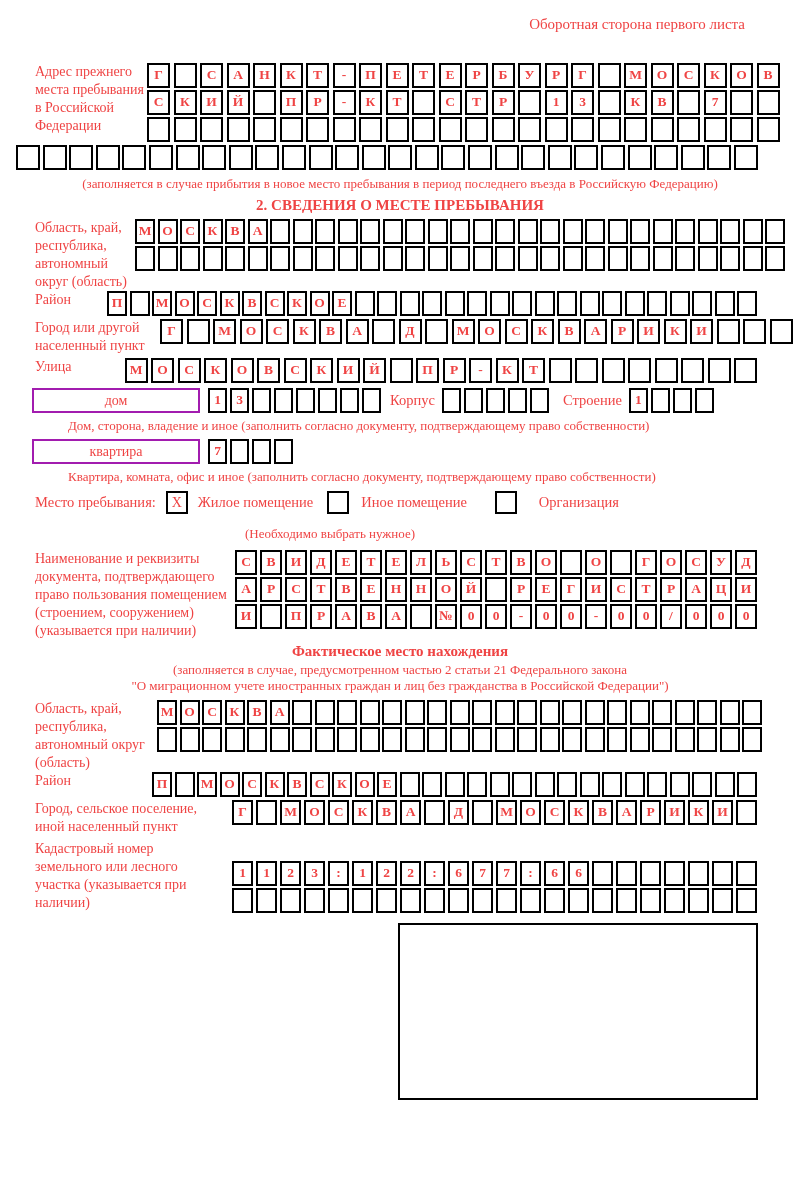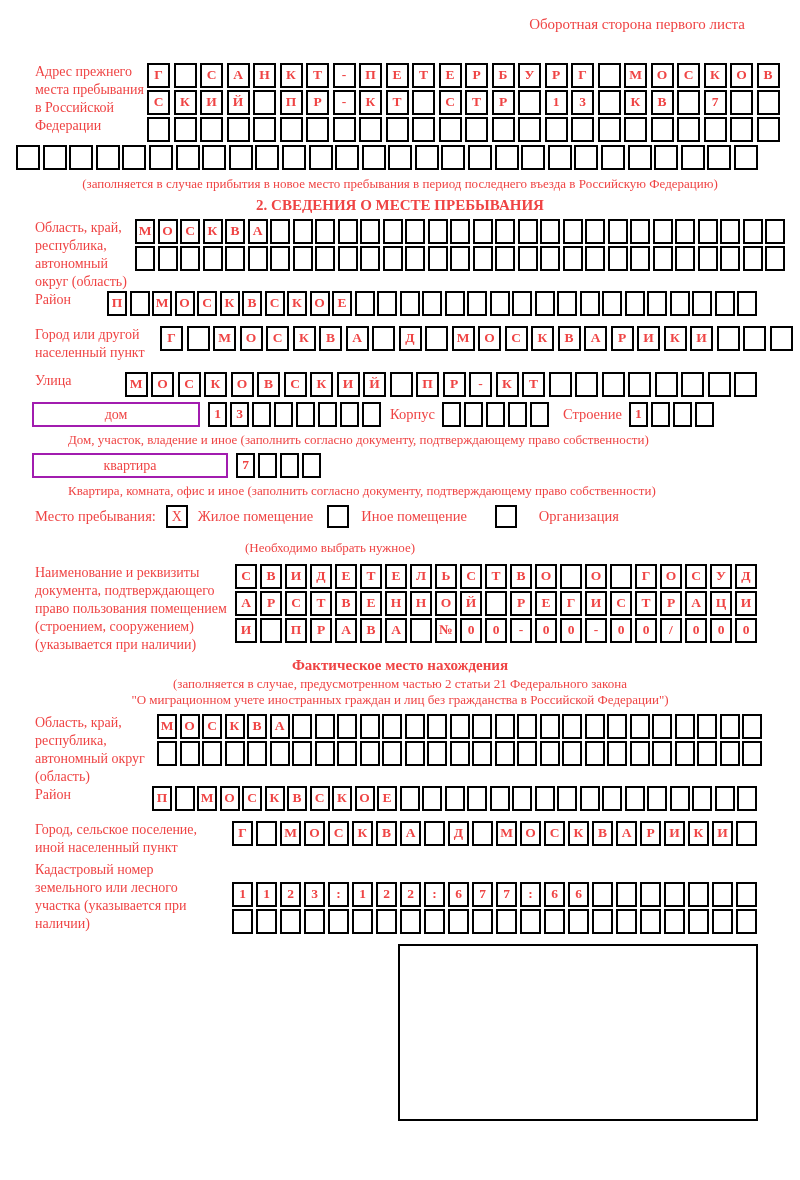--- a/index.html
+++ b/index.html
@@ -45,21 +45,21 @@
   .check-note { font-size:13px; margin:12px 0 0 245px; }
 
   .doc-block { margin-top:8px; }
   .doc-label { width:200px; }
 
   .fact-note { font-size:13px; line-height:16px; text-align:center; margin-top:2px; }
 
   .stamp-box { width:360px; height:177px; border:2px solid #000; margin:10px 0 0 398px; }
   .stamp-note { width:382px; margin:6px 0 0 388px; text-align:center; font-size:13px; line-height:16px; }
 
-  .mt2{margin-top:2px;} .mt3{margin-top:10px;} .mt4{margin-top:4px;} .mt5{margin-top:5px;} .mt6{margin-top:6px;}
+  .mt2{margin-top:2px;} .mt3{margin-top:3px;} .mt4{margin-top:4px;} .mt5{margin-top:5px;} .mt6{margin-top:6px;}
   .offset-rows { margin-top:21px; }
 </style>
 </head>
 <body>
 
 <div class="page">
 
   <div class="header-note">Оборотная сторона первого листа</div>
 
   <div class="block" style="margin-top:30px;">
@@ -363,24 +363,24 @@
         <div class="cell"></div>
       </div>
     <div class="inline-label" style="margin-left:14px;">Строение</div>
     <div class="cells cinl">
         <div class="cell">1</div>
         <div class="cell"></div>
         <div class="cell"></div>
         <div class="cell"></div>
       </div>
   </div>
-  <div class="note-left">Дом, участок, владение и иное (заполнить согласно документу, подтверждающему право собственности)</div>
+  <div class="note-left">Дом, сторона, владение и иное (заполнить согласно документу, подтверждающему право собственности)</div>
 
   <div class="inline-row">
-    <div class="bigbox" style="width:196px;">квартира</div>
+    <div class="bigbox" style="width:168px;">квартира</div>
     <div class="cells cinl" style="margin-left:8px;">
         <div class="cell">7</div>
         <div class="cell"></div>
         <div class="cell"></div>
         <div class="cell"></div>
       </div>
   </div>
   <div class="note-left">Квартира, комната, офис и иное (заполнить согласно документу, подтверждающему право собственности)</div>
 
   <div class="check-row">

